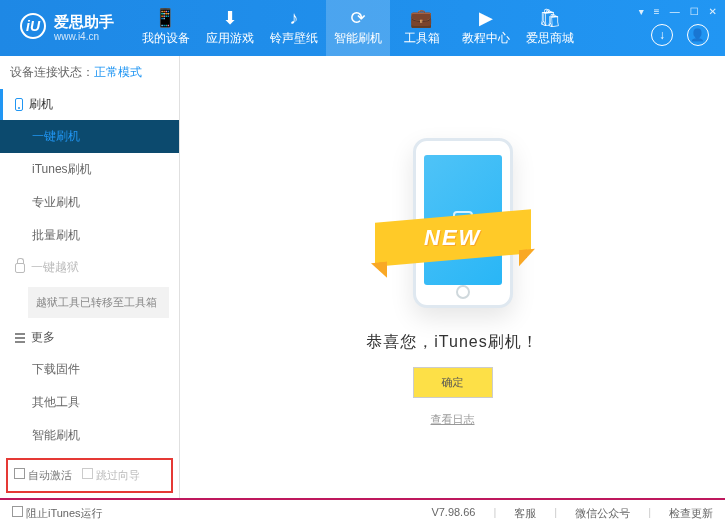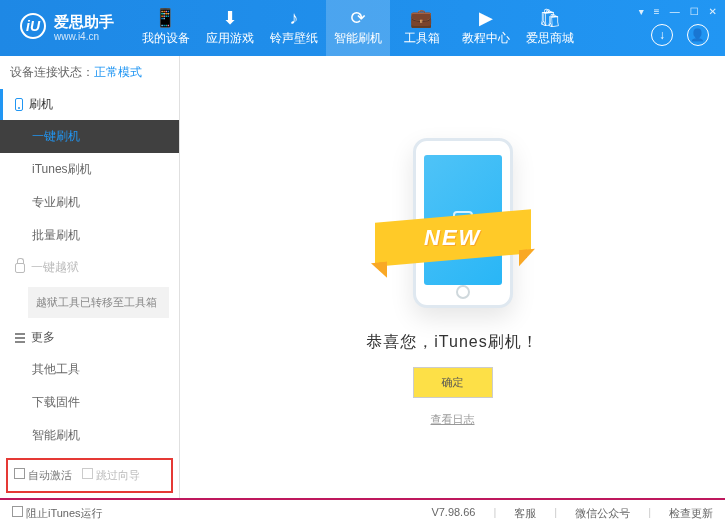--- a/index.html
+++ b/index.html
@@ -18,21 +18,21 @@
 .top-right span{cursor:pointer;opacity:.85}
 .top-right-icons{position:absolute;right:16px;bottom:10px;display:flex;gap:14px}
 .ticon{width:22px;height:22px;border:1.5px solid #fff;border-radius:50%;display:flex;align-items:center;justify-content:center;font-size:12px;cursor:pointer}
 .body{display:flex;height:442px}
 .sidebar{width:180px;border-right:1px solid #e0e0e0;display:flex;flex-direction:column}
 .conn-status{padding:8px 10px;color:#666}
 .conn-status .mode{color:#2196f3}
 .section-head{display:flex;align-items:center;gap:6px;padding:7px 12px;color:#555;font-size:12px;border-left:3px solid transparent}
 .section-head.blue{border-left-color:#2196f3;color:#333}
 .menu-item{padding:8px 10px 8px 32px;color:#666;cursor:pointer;font-size:12px}
-.menu-item.active{background:#404040;color:#2196f3}
+.menu-item.active{background:#0c4a6e;color:#2196f3}
 .sub-box{margin:4px 10px 4px 28px;background:#f2f2f2;padding:8px;font-size:11px;color:#888;text-align:left}
 .highlight-box{border:2px solid #e53935;margin:6px 6px;padding:8px 6px;display:flex;gap:10px;align-items:center;font-size:11px;color:#777}
 .chk{width:11px;height:11px;border:1px solid #999;display:inline-block;margin-right:3px}
 .main{flex:1;display:flex;flex-direction:column;align-items:center;justify-content:center;gap:14px;position:relative}
 .phone-img{position:relative;width:140px;height:190px}
 .phone{position:absolute;left:30px;top:10px;width:100px;height:170px;background:#fff;border:3px solid #dfe8f0;border-radius:14px;box-shadow:0 10px 25px rgba(0,0,0,.1)}
 .phone::before{content:"";position:absolute;top:14px;left:8px;right:8px;bottom:20px;background:linear-gradient(135deg,#4fc3f7,#29b6f6);border-radius:3px}
 .phone::after{content:"";position:absolute;bottom:6px;left:50%;transform:translateX(-50%);width:10px;height:10px;border:2px solid #cfd8dc;border-radius:50%}
 .home-icon{position:absolute;top:70px;left:50%;transform:translateX(-50%);width:20px;height:20px;border:2px solid rgba(255,255,255,.8);border-radius:4px;z-index:1}
 .new-ribbon{position:absolute;top:88px;left:-8px;right:-8px;height:44px;background:#ffca28;transform:skewY(-5deg);display:flex;align-items:center;justify-content:center;z-index:2}
@@ -128,22 +128,22 @@
     </div>
     <div class="sub-box">越狱工具已转移至工具箱</div>
     <div class="section-head">
       <span class="list-ico">
           <i></i>
           <i></i>
           <i></i>
         </span>
       <span>更多</span>
     </div>
+    <div class="menu-item">下载固件</div>
     <div class="menu-item">其他工具</div>
-    <div class="menu-item">下载固件</div>
     <div class="menu-item">智能刷机</div>
     <div class="highlight-box">
       <label><span class="chk"></span><span>自动激活</span></label>
       <label style="opacity:.5"><span class="chk"></span><span>跳过向导</span></label>
     </div>
 
   </div>
 
   <div class="main">
     <div class="phone-img">

